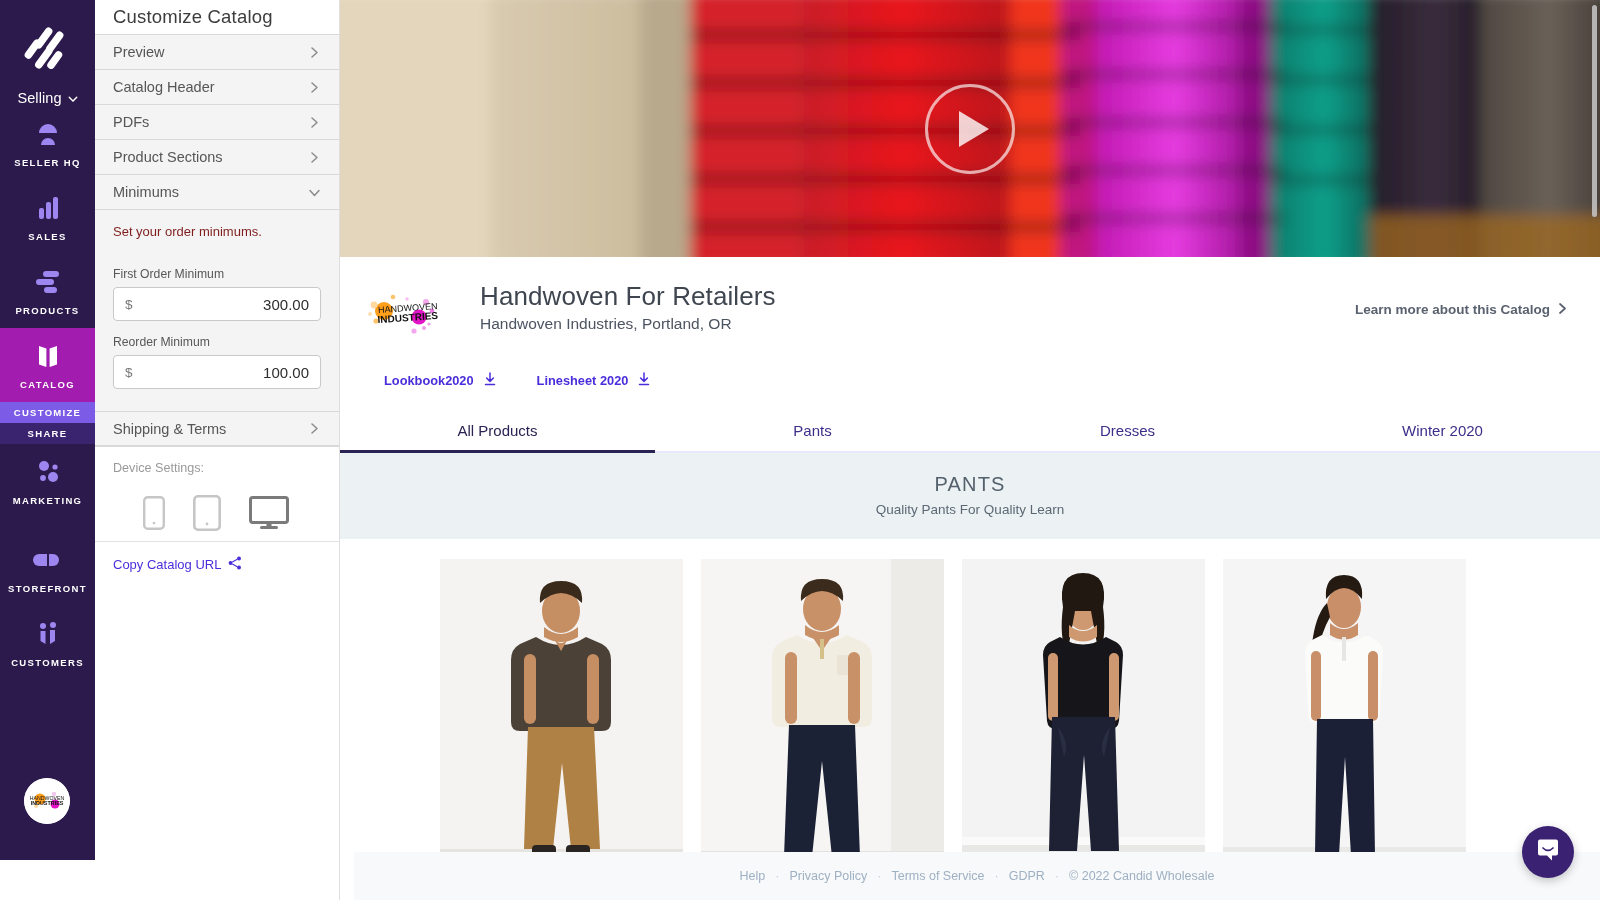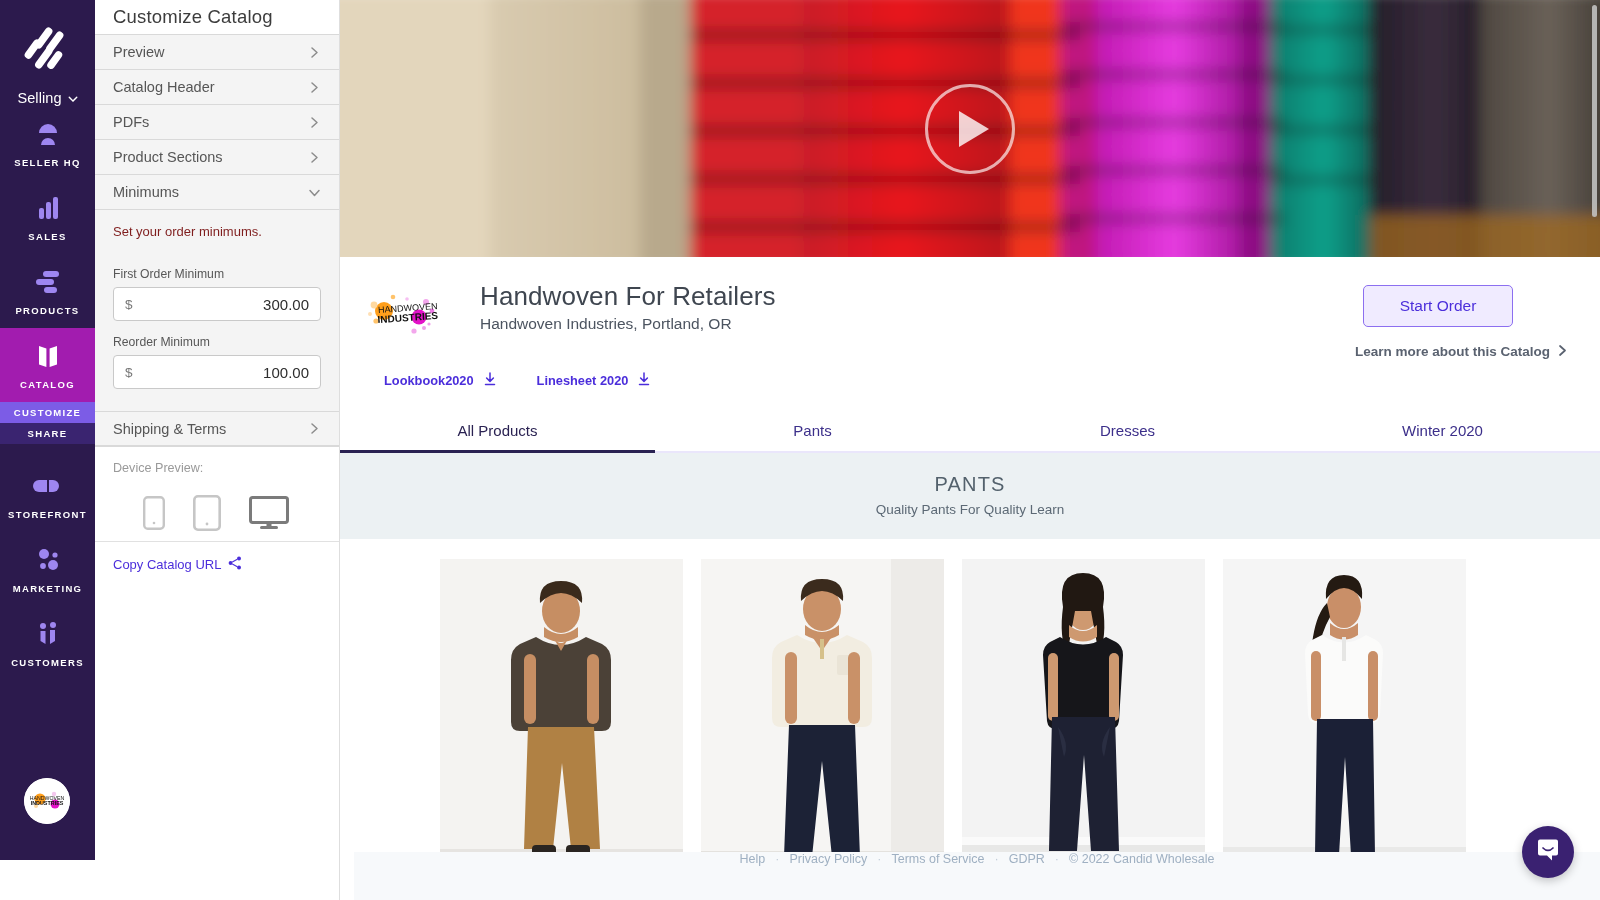--- a/index.html
+++ b/index.html
@@ -165,21 +165,21 @@
   .sect .nm { font-size: 20px; color: #53616C; letter-spacing: 1.2px; font-weight: 400; }
   .sect .ds { font-size: 13.5px; color: #5C6975; margin-top: 6px; }
 
   
   .grid { display: flex; gap: 18px; padding: 20px 0 0 100px; background: #fff; }
   .card { width: 243px; height: 320px; overflow: hidden; position: relative; background: #F2F2F2; cursor: pointer;}
 
   
   .footer {
     position: absolute; left: 14px; right: 0; bottom: 0; height: 48px;
-    background: #F7F9FB; display: flex; align-items: flex-start; justify-content: center;
+    background: #F7F9FB; display: flex; align-items: center; justify-content: center;
     gap: 10px; font-size: 12.5px; color: #9FB0C2;
   }
   .footer a { color: #9FB0C2; text-decoration: none; cursor: pointer; }
   .footer .dot { color: #C3CEDA; }
 
   .intercom {
     position: absolute; right: 26px; bottom: 22px;
     width: 52px; height: 52px; border-radius: 50%;
     background: #3A2171; display: flex; align-items: center; justify-content: center;
     cursor: pointer; box-shadow: 0 3px 10px rgba(0,0,0,.22);
@@ -254,40 +254,40 @@
       <span class="lb">CATALOG</span>
     </div>
 
     <div class="subitem on">
       <span>CUSTOMIZE</span>
     </div>
     <div class="subitem off">
       <span>SHARE</span>
     </div>
 
-    <div class="navitem" style="margin-top:14px">
-      <span class="ic">
-        <svg viewBox="0 0 30 26" width="30" height="26">
-            <path d="M6 7 h8 v12 h-8 a4 4 0 0 1 0 -12 z" fill="#9E86F0"></path>
-            <path d="M16 7 h4 a4 4 0 0 1 0 12 h-4 z" fill="#9E86F0"></path>
-          </svg>
-      </span>
-      <span class="lb">STOREFRONT</span>
-    </div>
-
     <div class="navitem">
       <span class="ic">
         <svg viewBox="0 0 30 26" width="30" height="26">
             <circle cx="11" cy="7" r="5" fill="#9E86F0"></circle>
             <circle cx="22" cy="8" r="2.6" fill="#9E86F0"></circle>
             <circle cx="10" cy="19" r="2.9" fill="#9E86F0"></circle>
             <circle cx="20" cy="18" r="5" fill="#9E86F0"></circle>
           </svg>
       </span>
       <span class="lb">MARKETING</span>
+    </div>
+
+    <div class="navitem" style="margin-top:14px">
+      <span class="ic">
+        <svg viewBox="0 0 30 26" width="30" height="26">
+            <path d="M6 7 h8 v12 h-8 a4 4 0 0 1 0 -12 z" fill="#9E86F0"></path>
+            <path d="M16 7 h4 a4 4 0 0 1 0 12 h-4 z" fill="#9E86F0"></path>
+          </svg>
+      </span>
+      <span class="lb">STOREFRONT</span>
     </div>
 
     <div class="navitem">
       <span class="ic">
         <svg viewBox="0 0 30 26" width="30" height="26">
             <circle cx="10" cy="5" r="3" fill="#9E86F0"></circle>
             <circle cx="20" cy="4" r="3" fill="#9E86F0"></circle>
             <path d="M7.5 10 h5 v13 l-5 -3 z" fill="#9E86F0"></path>
             <path d="M17 9 h5 v11 l-5 3 z" fill="#9E86F0"></path>
           </svg>
@@ -373,21 +373,21 @@
     <div class="acc-row" style="border-top:1px solid #D9D9D9">
       <span class="t">Shipping &amp; Terms</span>
       <span class="c">
         <svg viewBox="0 0 13 13">
             <path d="M4 2 L9 6.5 L4 11" stroke="#8C8C8C" stroke-width="1.5" fill="none" stroke-linecap="round" stroke-linejoin="round"></path>
           </svg>
       </span>
     </div>
 
     <div class="device-block">
-      <div class="device-label">Device Preview:</div>
+      <div class="device-label">Device Settings:</div>
       <div class="devices">
         <span class="d">
           <svg width="22" height="34" viewBox="0 0 22 34">
               <rect x="1.2" y="1.2" width="19.6" height="31.6" rx="3.5" fill="none" stroke="#C6C6C6" stroke-width="2.4"></rect>
               <circle cx="11" cy="27" r="1.3" fill="#C6C6C6"></circle>
             </svg>
         </span>
         <span class="d">
           <svg width="28" height="36" viewBox="0 0 28 36">
               <rect x="1.3" y="1.3" width="25.4" height="33.4" rx="3.6" fill="none" stroke="#C6C6C6" stroke-width="2.6"></rect>
@@ -539,21 +539,20 @@
           <span>
             <svg viewBox="0 0 14 14">
                 <path d="M7 1 V9 M3.6 6 L7 9.4 L10.4 6" stroke="#4B2EDB" stroke-width="1.5" fill="none" stroke-linecap="round" stroke-linejoin="round"></path>
                 <path d="M2.5 12.4 H11.5" stroke="#4B2EDB" stroke-width="1.5" stroke-linecap="round"></path>
               </svg>
           </span>
         </div>
       </div>
 
       <div class="cta">
-        <div class="startorder">Start Order</div>
         <div class="learnmore">
           <span>Learn more about this Catalog</span>
           <span>
             <svg viewBox="0 0 11 11">
                 <path d="M3 1 L8 5.5 L3 10" stroke="#5A6270" stroke-width="1.7" fill="none" stroke-linecap="round" stroke-linejoin="round"></path>
               </svg>
           </span>
         </div>
       </div>
     </div>

